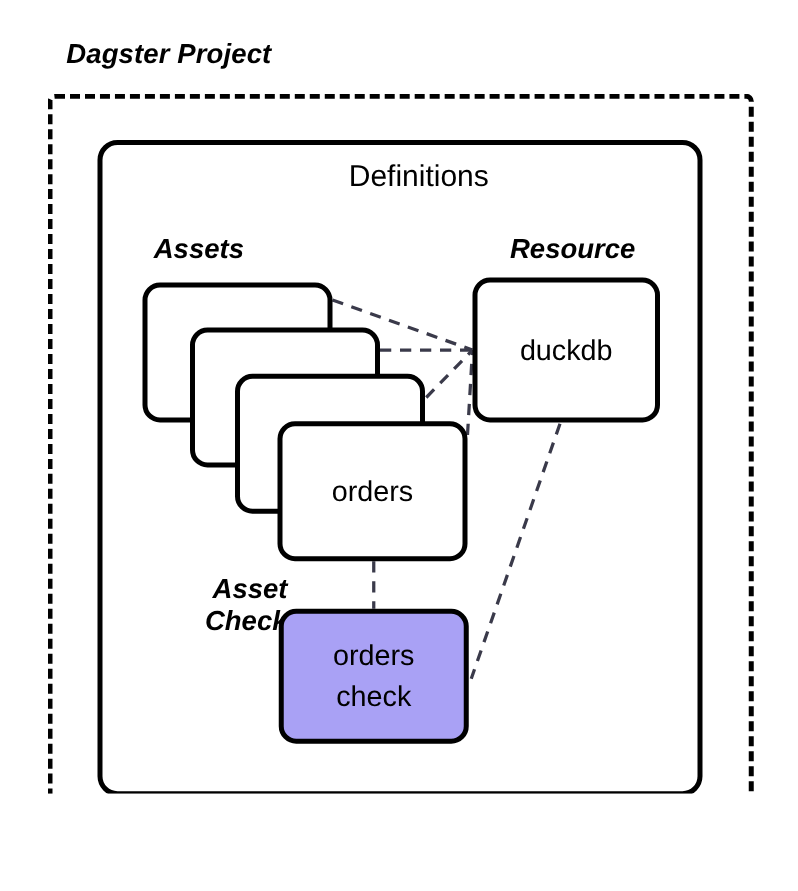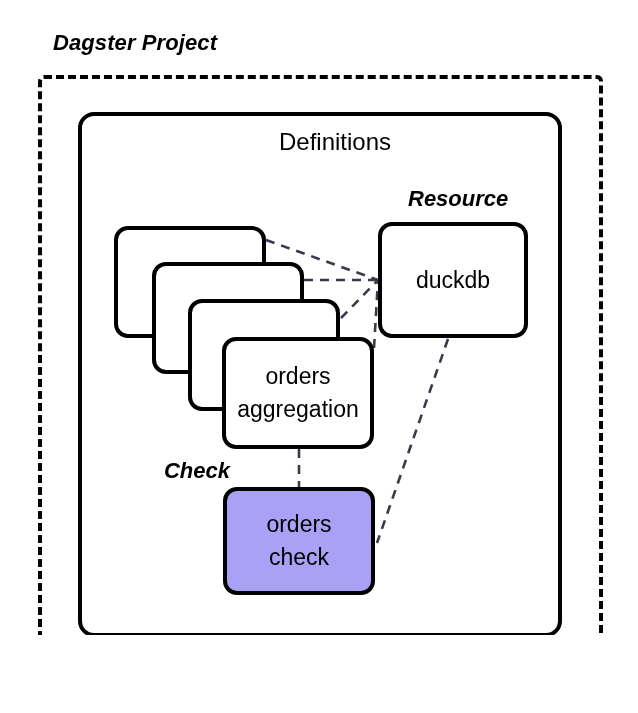--- a/index.html
+++ b/index.html
@@ -131,24 +131,26 @@
 <div id="stage">
 
   <div class="project-title">Dagster Project</div>
 
   <div class="project-boundary"></div>
 
   <div class="definitions-box"></div>
 
   <div class="definitions-title">Definitions</div>
 
+  <div class="group-caption caption-assets">Assets</div>
 
   <div class="group-caption caption-resource">Resource</div>
 
   <div class="group-caption caption-assetcheck">
+    <span class="node-line">Asset</span>
     <span class="node-line">Check</span>
   </div>
 
   <svg class="connectors" viewBox="0 0 638 713" width="638" height="713" xmlns="http://www.w3.org/2000/svg">
     <g stroke="#3A3A4A" stroke-width="2.6" fill="none" stroke-dasharray="9 7" stroke-linecap="butt">
       <line x1="266" y1="240" x2="378" y2="280"></line>
       <line x1="304" y1="280" x2="378" y2="280"></line>
       <line x1="341" y1="318" x2="378" y2="280"></line>
       <line x1="374" y1="348" x2="378" y2="280"></line>
       <line x1="299" y1="449" x2="299" y2="487"></line>
@@ -163,21 +165,20 @@
   <div class="node asset-stack-2">
     <span class="node-line"></span>
   </div>
 
   <div class="node asset-stack-3">
     <span class="node-line"></span>
   </div>
 
   <div class="node asset-orders">
     <span class="node-line">orders</span>
-    <span class="node-line">aggregation</span>
   </div>
 
   <div class="node resource-duckdb">
     <span class="node-line">duckdb</span>
   </div>
 
   <div class="node asset-check-node">
     <span class="node-line">orders</span>
     <span class="node-line">check</span>
   </div>

